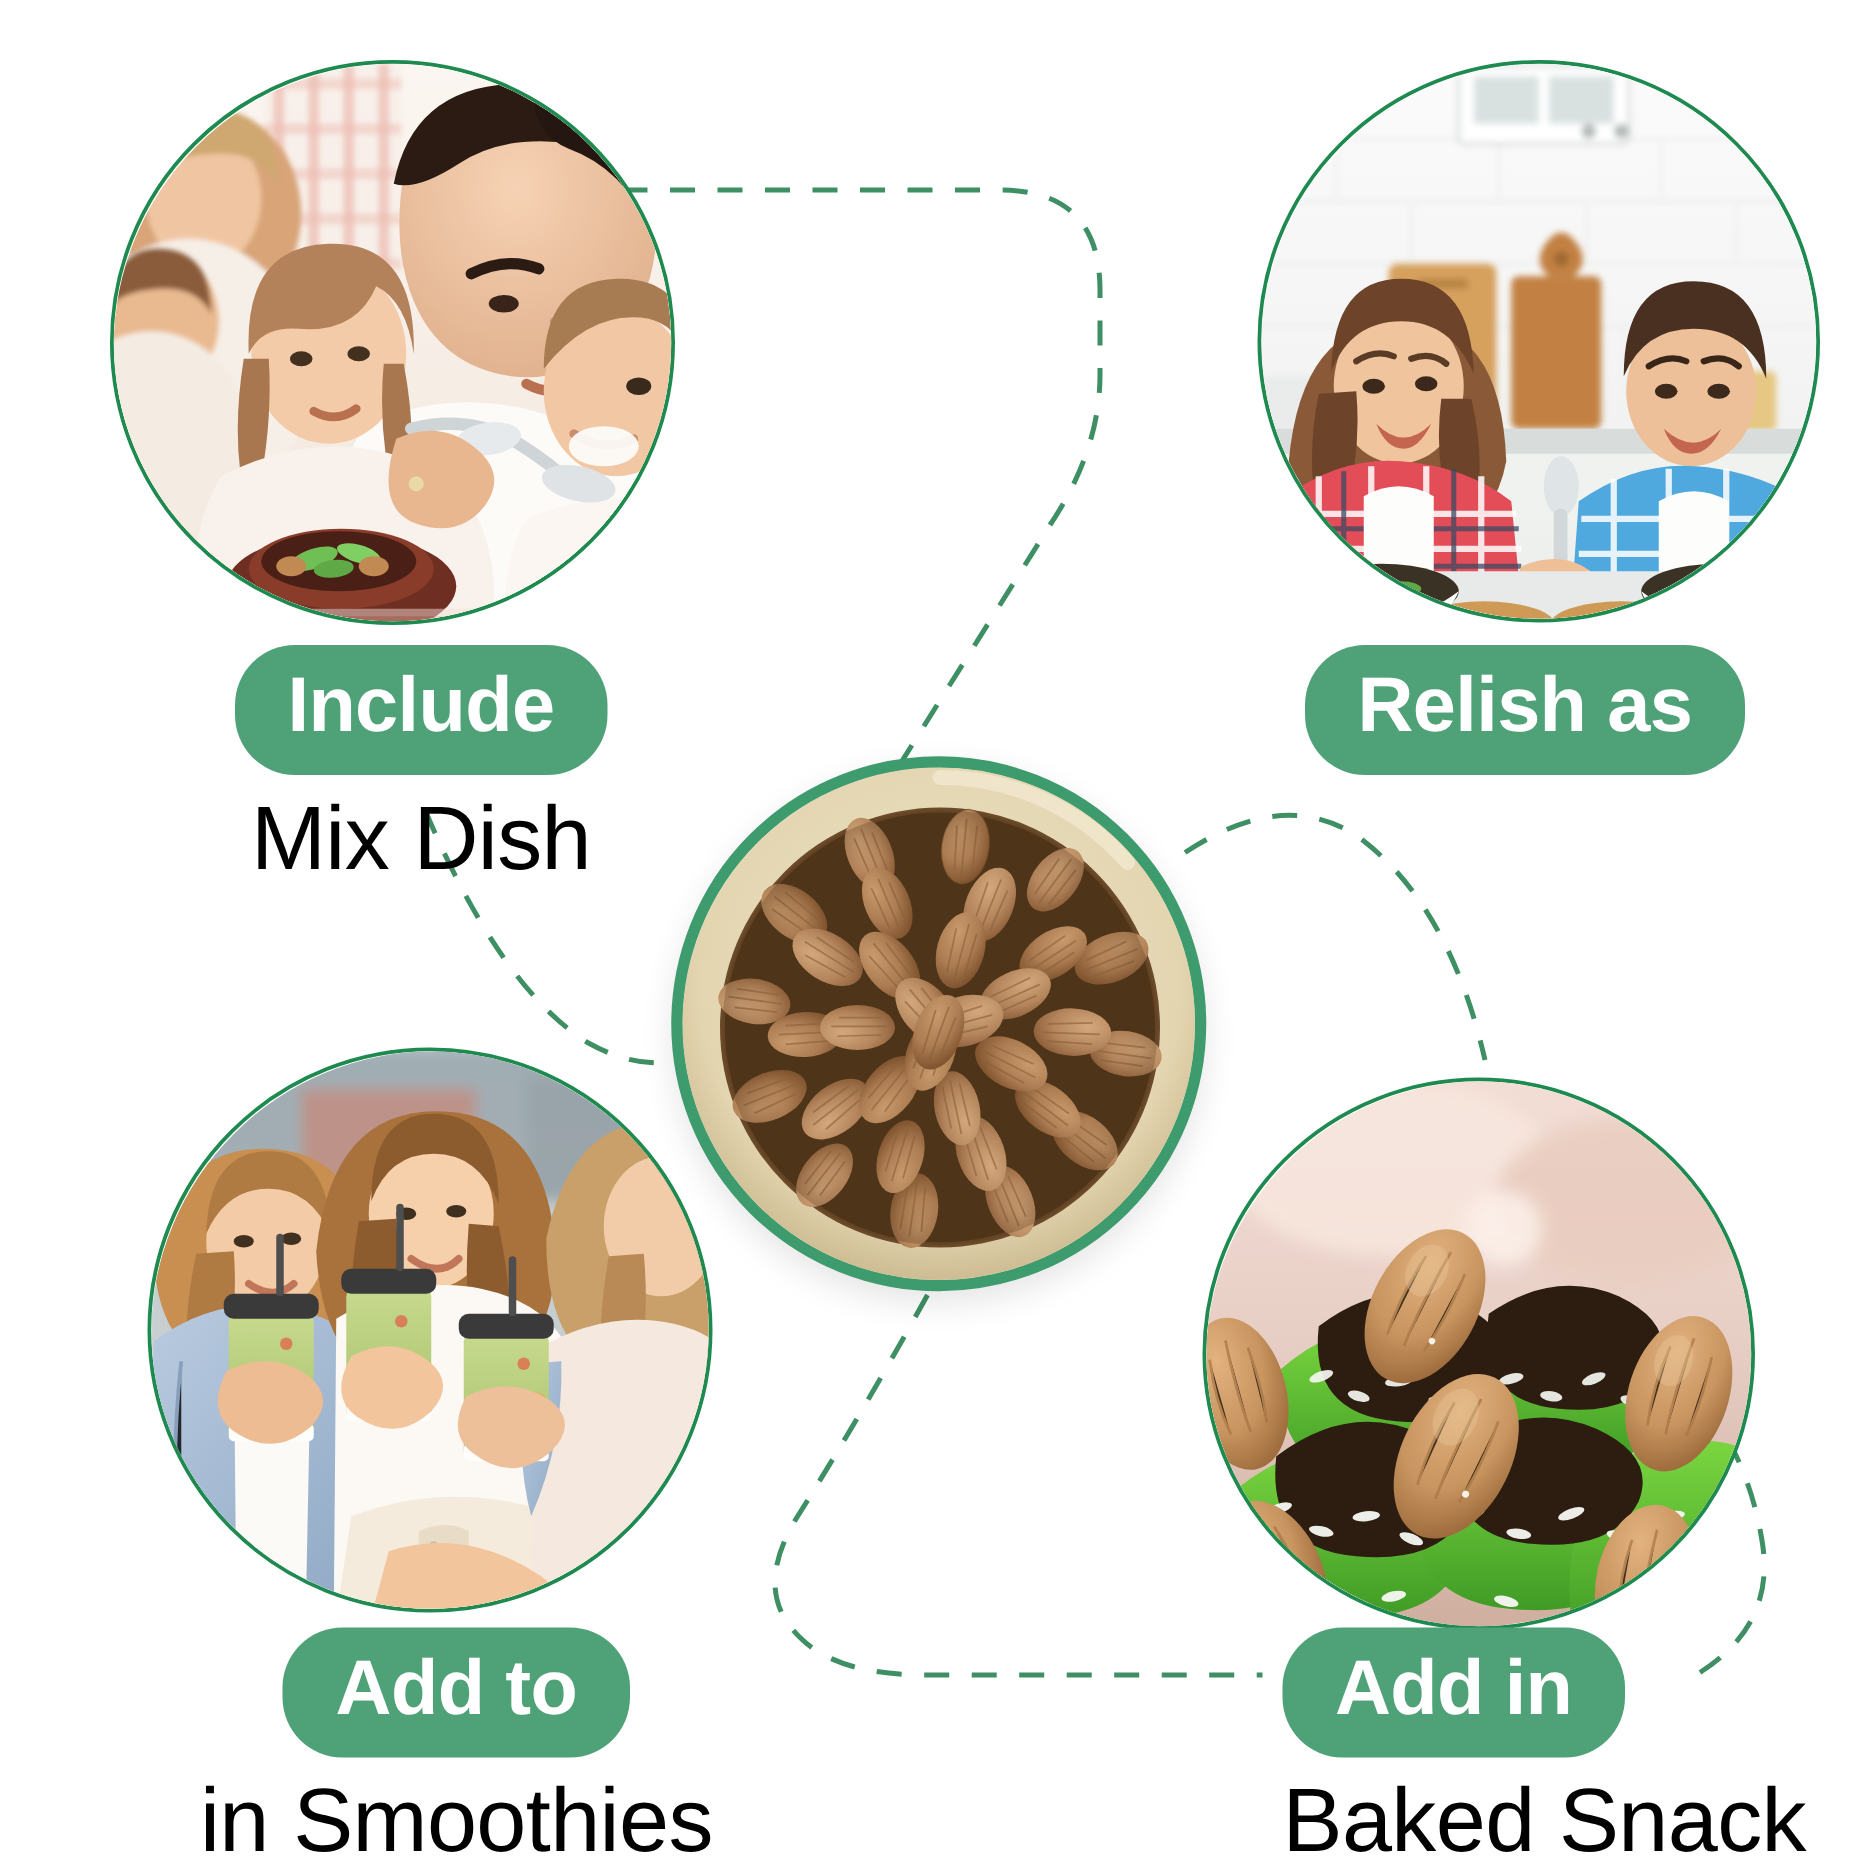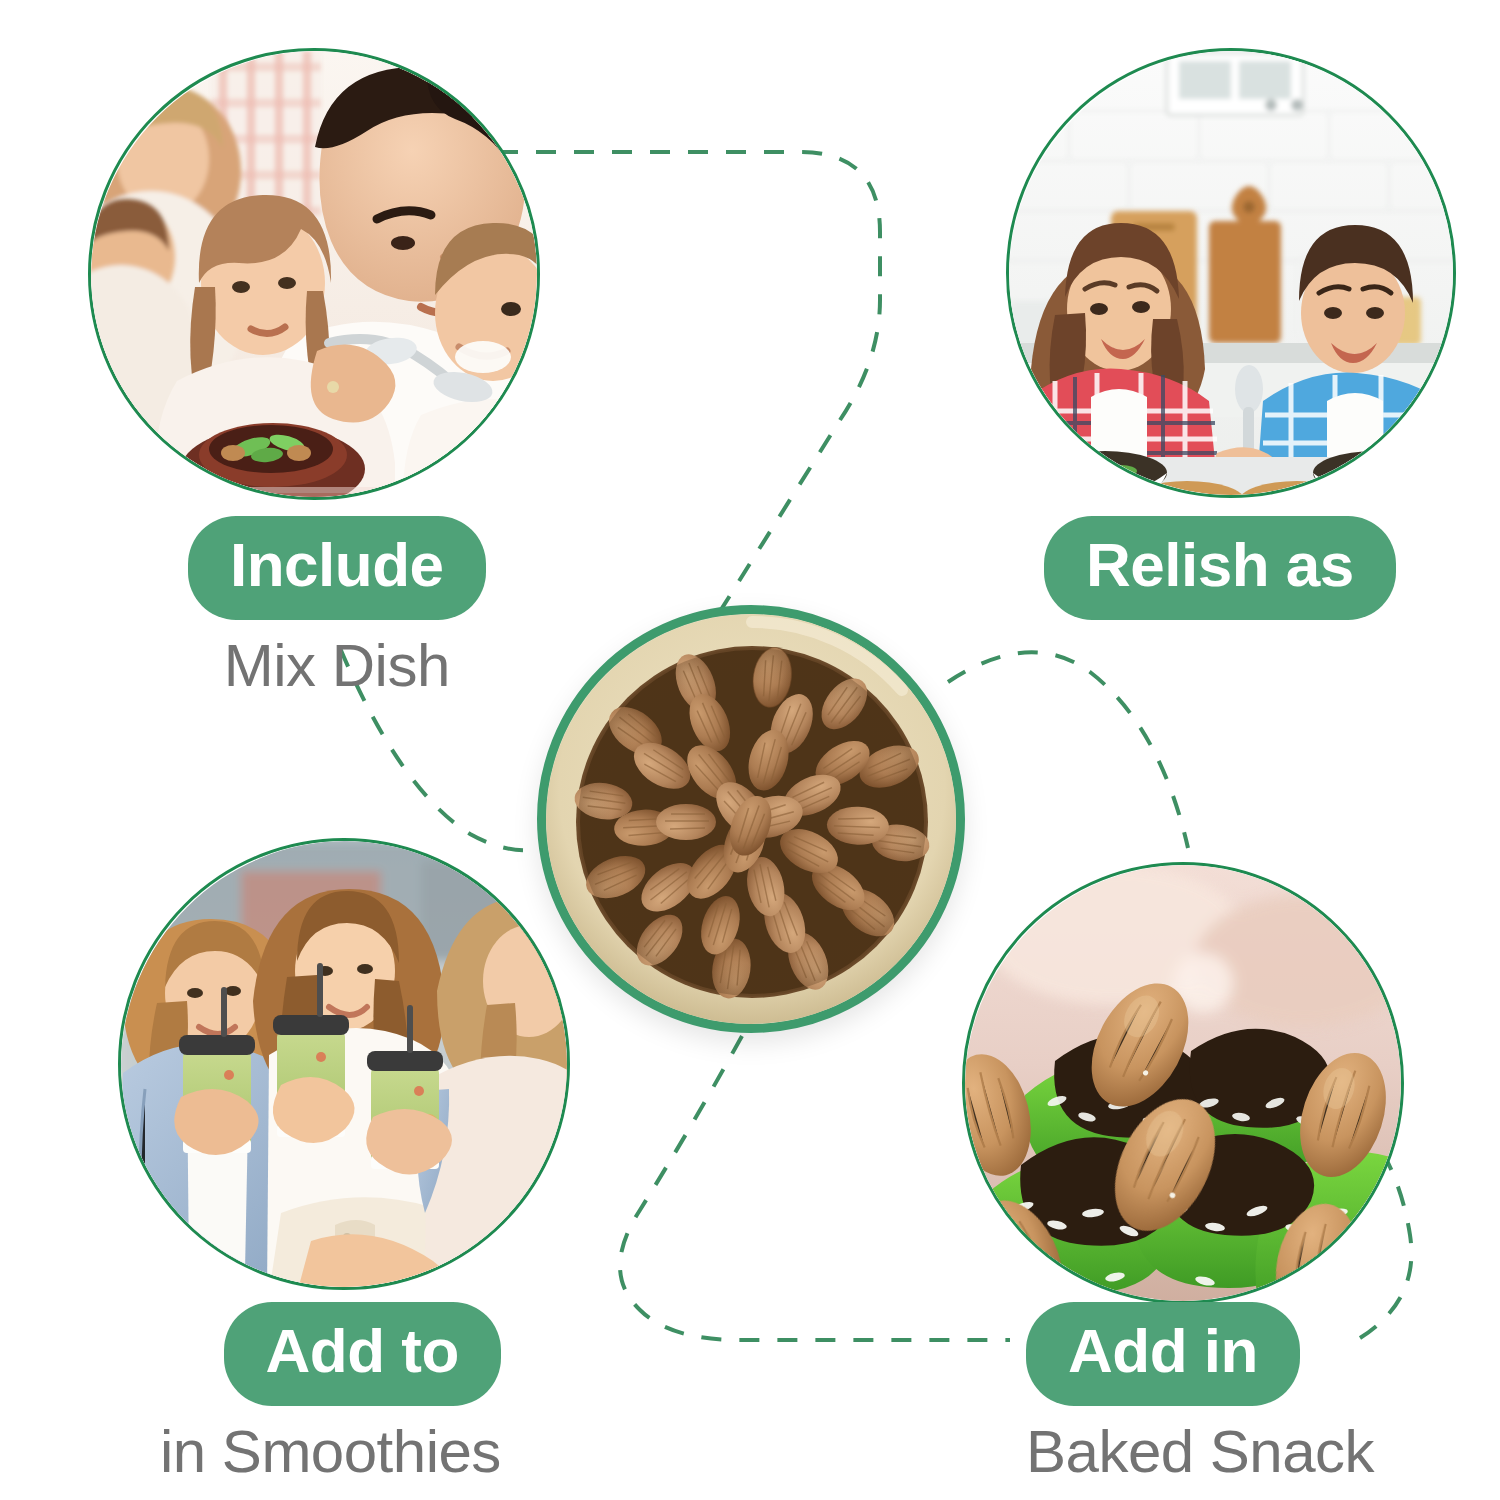--- a/index.html
+++ b/index.html
@@ -84,32 +84,32 @@
     font-weight: 700;
     font-size: 62px;
     line-height: 1;
     letter-spacing: -0.5px;
     padding: 18px 42px 24px 42px;
     border-radius: 48px;
     white-space: nowrap;
   }
   .sub {
     margin-top: 14px;
-    color: #737373;
-    font-size: 60px;
+    color: #000000;
+    font-size: 72px;
     line-height: 1.05;
     font-weight: 400;
     white-space: nowrap;
     letter-spacing: -0.5px;
   }
 
   
   #label-include   { left: 148px;  top: 516px; align-items: center; margin-left: 40px; }
   #label-relish    { left: 1044px; top: 516px; align-items: flex-start; }
-  #label-smoothies { left: 160px;  top: 1302px; align-items: flex-end; }
+  #label-smoothies { left: 160px;  top: 1302px; align-items: center; }
   #label-baked     { left: 1026px; top: 1302px; align-items: flex-start; }
 
   #circle-family   { left: 88px;  top: 48px;  width: 452px; height: 452px; }
   #circle-kids     { left: 1006px; top: 48px;  width: 450px; height: 450px; }
   #circle-girls    { left: 118px; top: 838px; width: 452px; height: 452px; }
   #circle-baked    { left: 962px; top: 862px; width: 442px; height: 442px; }
 </style>
 </head>
 <body>
 

